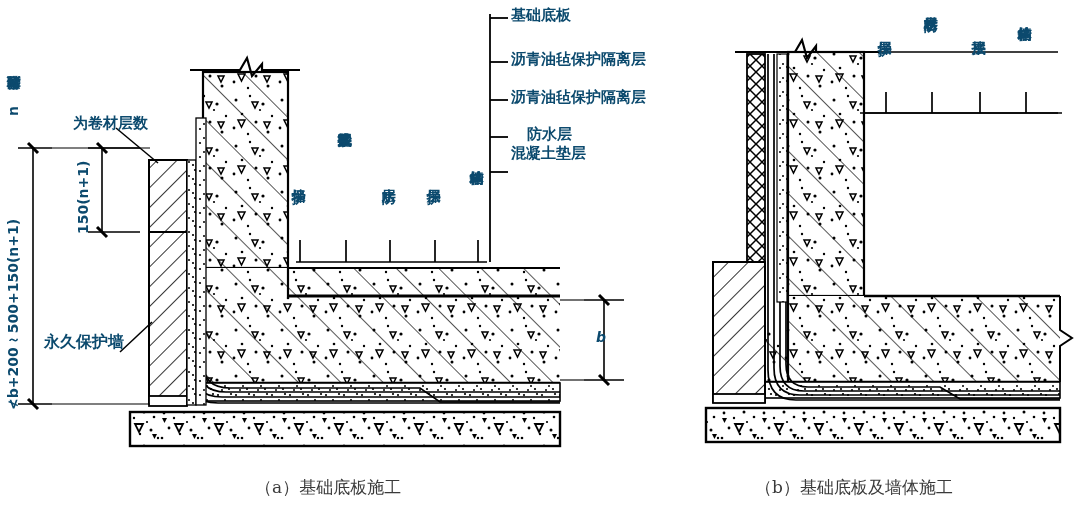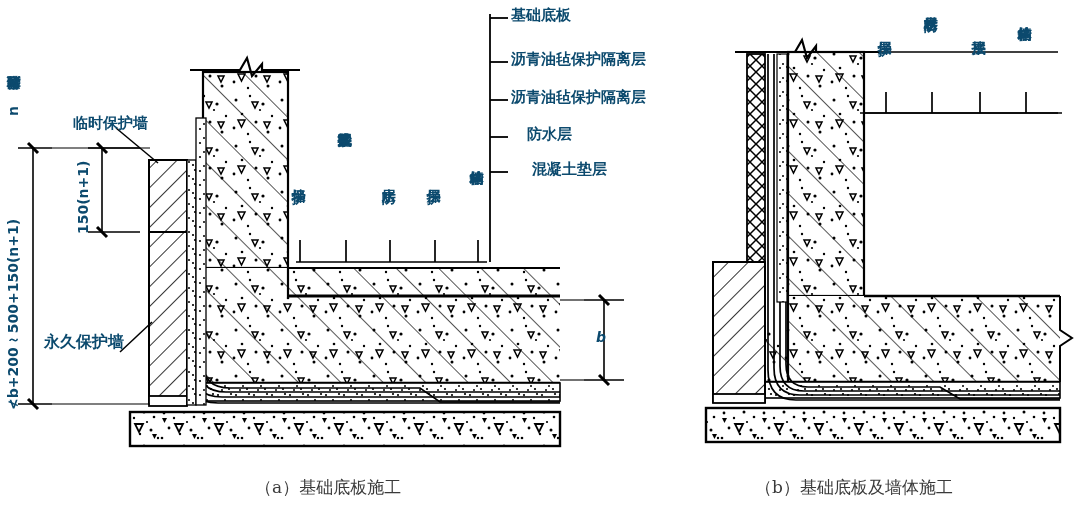--- a/index.html
+++ b/index.html
@@ -289,21 +289,21 @@
   </svg>
 
   <div class="lbl vert-rot dim-txt" style="left:6px;top:118px;height:292px;">≮b+200～500+150(n+1)</div>
 
   <div class="lbl vert-rot dim-txt" style="left:6px;top:8px;height:108px;">n 为卷材层数</div>
 
   <div class="lbl vert-rot dim-txt" style="left:76px;top:148px;height:86px;">150(n+1)</div>
 
   <div class="lbl dim-txt" style="left:596px;top:330px;font-style:italic;">b</div>
 
-  <div class="lbl side-txt" style="left:73px;top:116px;font-size:15px;">临时保护墙</div>
+  <div class="lbl side-txt" style="left:73px;top:116px;font-size:15px;">为卷材层数</div>
 
   <div class="lbl side-txt" style="left:44px;top:334px;font-size:16px;">永久保护墙</div>
 
   <div class="lbl vert side-txt" style="left:292px;top:178px;">保护墙</div>
 
   <div class="lbl vert side-txt" style="left:338px;top:122px;">水泥砂浆找平层</div>
 
   <div class="lbl vert side-txt" style="left:382px;top:178px;">防水层</div>
 
   <div class="lbl vert side-txt" style="left:427px;top:178px;">保护层</div>
@@ -311,21 +311,21 @@
   <div class="lbl vert side-txt" style="left:470px;top:160px;">结构墙体</div>
 
   <div class="lbl legend-txt" style="left:511px;top:8px;">基础底板</div>
 
   <div class="lbl legend-txt" style="left:511px;top:52px;">沥青油毡保护隔离层</div>
 
   <div class="lbl legend-txt" style="left:511px;top:90px;">沥青油毡保护隔离层</div>
 
   <div class="lbl legend-txt" style="left:511px;top:127px;margin-left:16px;">防水层</div>
 
-  <div class="lbl legend-txt" style="left:511px;top:162px;margin-left:21px;">混凝土垫层</div>
+  <div class="lbl legend-txt" style="left:511px;top:146px;">混凝土垫层</div>
 
   <div class="lbl vert side-txt" style="left:878px;top:30px;">保护层</div>
 
   <div class="lbl vert side-txt" style="left:924px;top:6px;">卷材防水层</div>
 
   <div class="lbl vert side-txt" style="left:972px;top:30px;">找平层</div>
 
   <div class="lbl vert side-txt" style="left:1018px;top:16px;">结构墙体</div>
 
   <div class="cap" style="left:255px;top:476px;">（a）基础底板施工</div>

